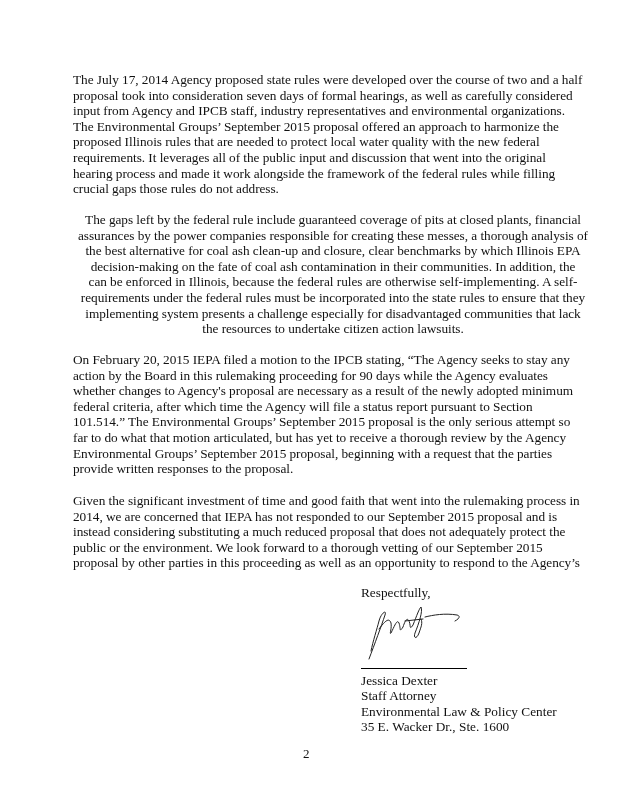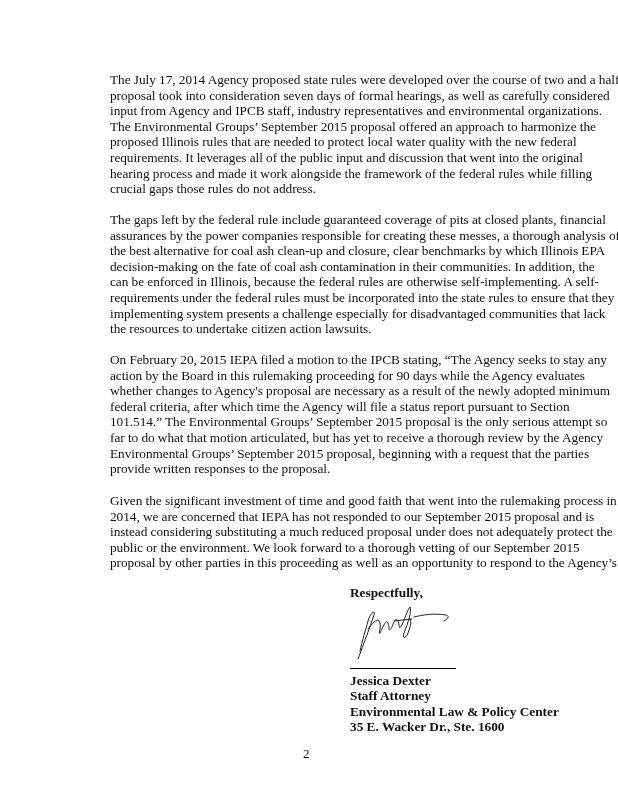--- a/index.html
+++ b/index.html
@@ -5,26 +5,26 @@
     html, body { margin: 0; padding: 0; background: #ffffff; }
     body { width: 618px; height: 800px; position: relative; overflow: hidden; }
     .page {
       position: absolute; left: 0; top: 0; width: 618px; height: 800px;
       font-family: "Liberation Serif", serif; font-size: 13.3px; color: #111;
     }
     .para {
       position: absolute; left: 73px; width: 520px; margin: 0;
       line-height: 15.6px; letter-spacing: -0.05px;
     }
-    .line { display: block; white-space: nowrap; margin-left: 37px; }
+    .line { display: block; white-space: nowrap; }
     #p1 { top: 72px; }
-    #p2 { top: 212px; }
+    #p2 { top: 212px; text-align: center; }
     #p3 { top: 352px; }
     #p4 { top: 493px; }
-    .sig-block { position: absolute; left: 350px; top: 585px; font-weight: bold; }
+    .sig-block { position: absolute; left: 361px; top: 585px; }
     .closing { font-size: 13.3px; line-height: 15.6px; }
     .signature { position: absolute; left: 0; top: 18px; width: 120px; height: 60px; }
     .sig-rule { position: absolute; left: 0; top: 83px; width: 106px; height: 0; border-top: 1px solid #000; }
     .sig-lines { position: absolute; left: 0; top: 88px; line-height: 15.4px; white-space: nowrap; }
     .page-number { position: absolute; left: 303px; top: 746px; font-size: 13px; }
   </style>
 </head>
 <body>
 
 <div class="page">
@@ -58,21 +58,21 @@
     <span class="line">federal criteria, after which time the Agency will file a status report pursuant to Section</span>
     <span class="line">101.514.”  The Environmental Groups’ September 2015 proposal is the only serious attempt so</span>
     <span class="line">far to do what that motion articulated, but has yet to receive a thorough review by the Agency</span>
     <span class="line">Environmental Groups’ September 2015 proposal, beginning with a request that the parties</span>
     <span class="line">provide written responses to the proposal.</span>
   </p>
 
   <p class="para" id="p4">
     <span class="line">Given the significant investment of time and good faith that went into the rulemaking process in</span>
     <span class="line">2014, we are concerned that IEPA has not responded to our September 2015 proposal and is</span>
-    <span class="line">instead considering substituting a much reduced proposal under does not adequately protect the</span>
+    <span class="line">instead considering substituting a much reduced proposal that does not adequately protect the</span>
     <span class="line">public or the environment.  We look forward to a thorough vetting of our September 2015</span>
     <span class="line">proposal by other parties in this proceeding as well as an opportunity to respond to the Agency’s</span>
   </p>
 
   <div class="sig-block">
     <div class="closing">Respectfully,</div>
     <svg class="signature" viewBox="0 0 120 60">
       <path d="M8 56 C 14 40, 20 24, 24 12 C 26 6, 20 10, 18 18 C 16 26, 12 38, 10 48 M18 26 C 24 18, 28 14, 30 20 C 31 26, 28 32, 30 30 C 34 22, 36 16, 38 20 C 40 26, 38 30, 42 24 C 44 18, 46 14, 48 18 C 50 22, 48 28, 52 22 C 56 12, 58 6, 60 4 C 62 8, 58 20, 54 30 C 52 36, 56 36, 58 30 C 60 24, 62 20, 60 16 M44 18 L 62 16 M64 14 C 72 12, 84 10, 96 12 C 100 13, 98 16, 94 18" fill="none" stroke="#222" stroke-width="1" stroke-linecap="round" stroke-linejoin="round"></path>
     </svg>
     <div class="sig-rule"></div>

